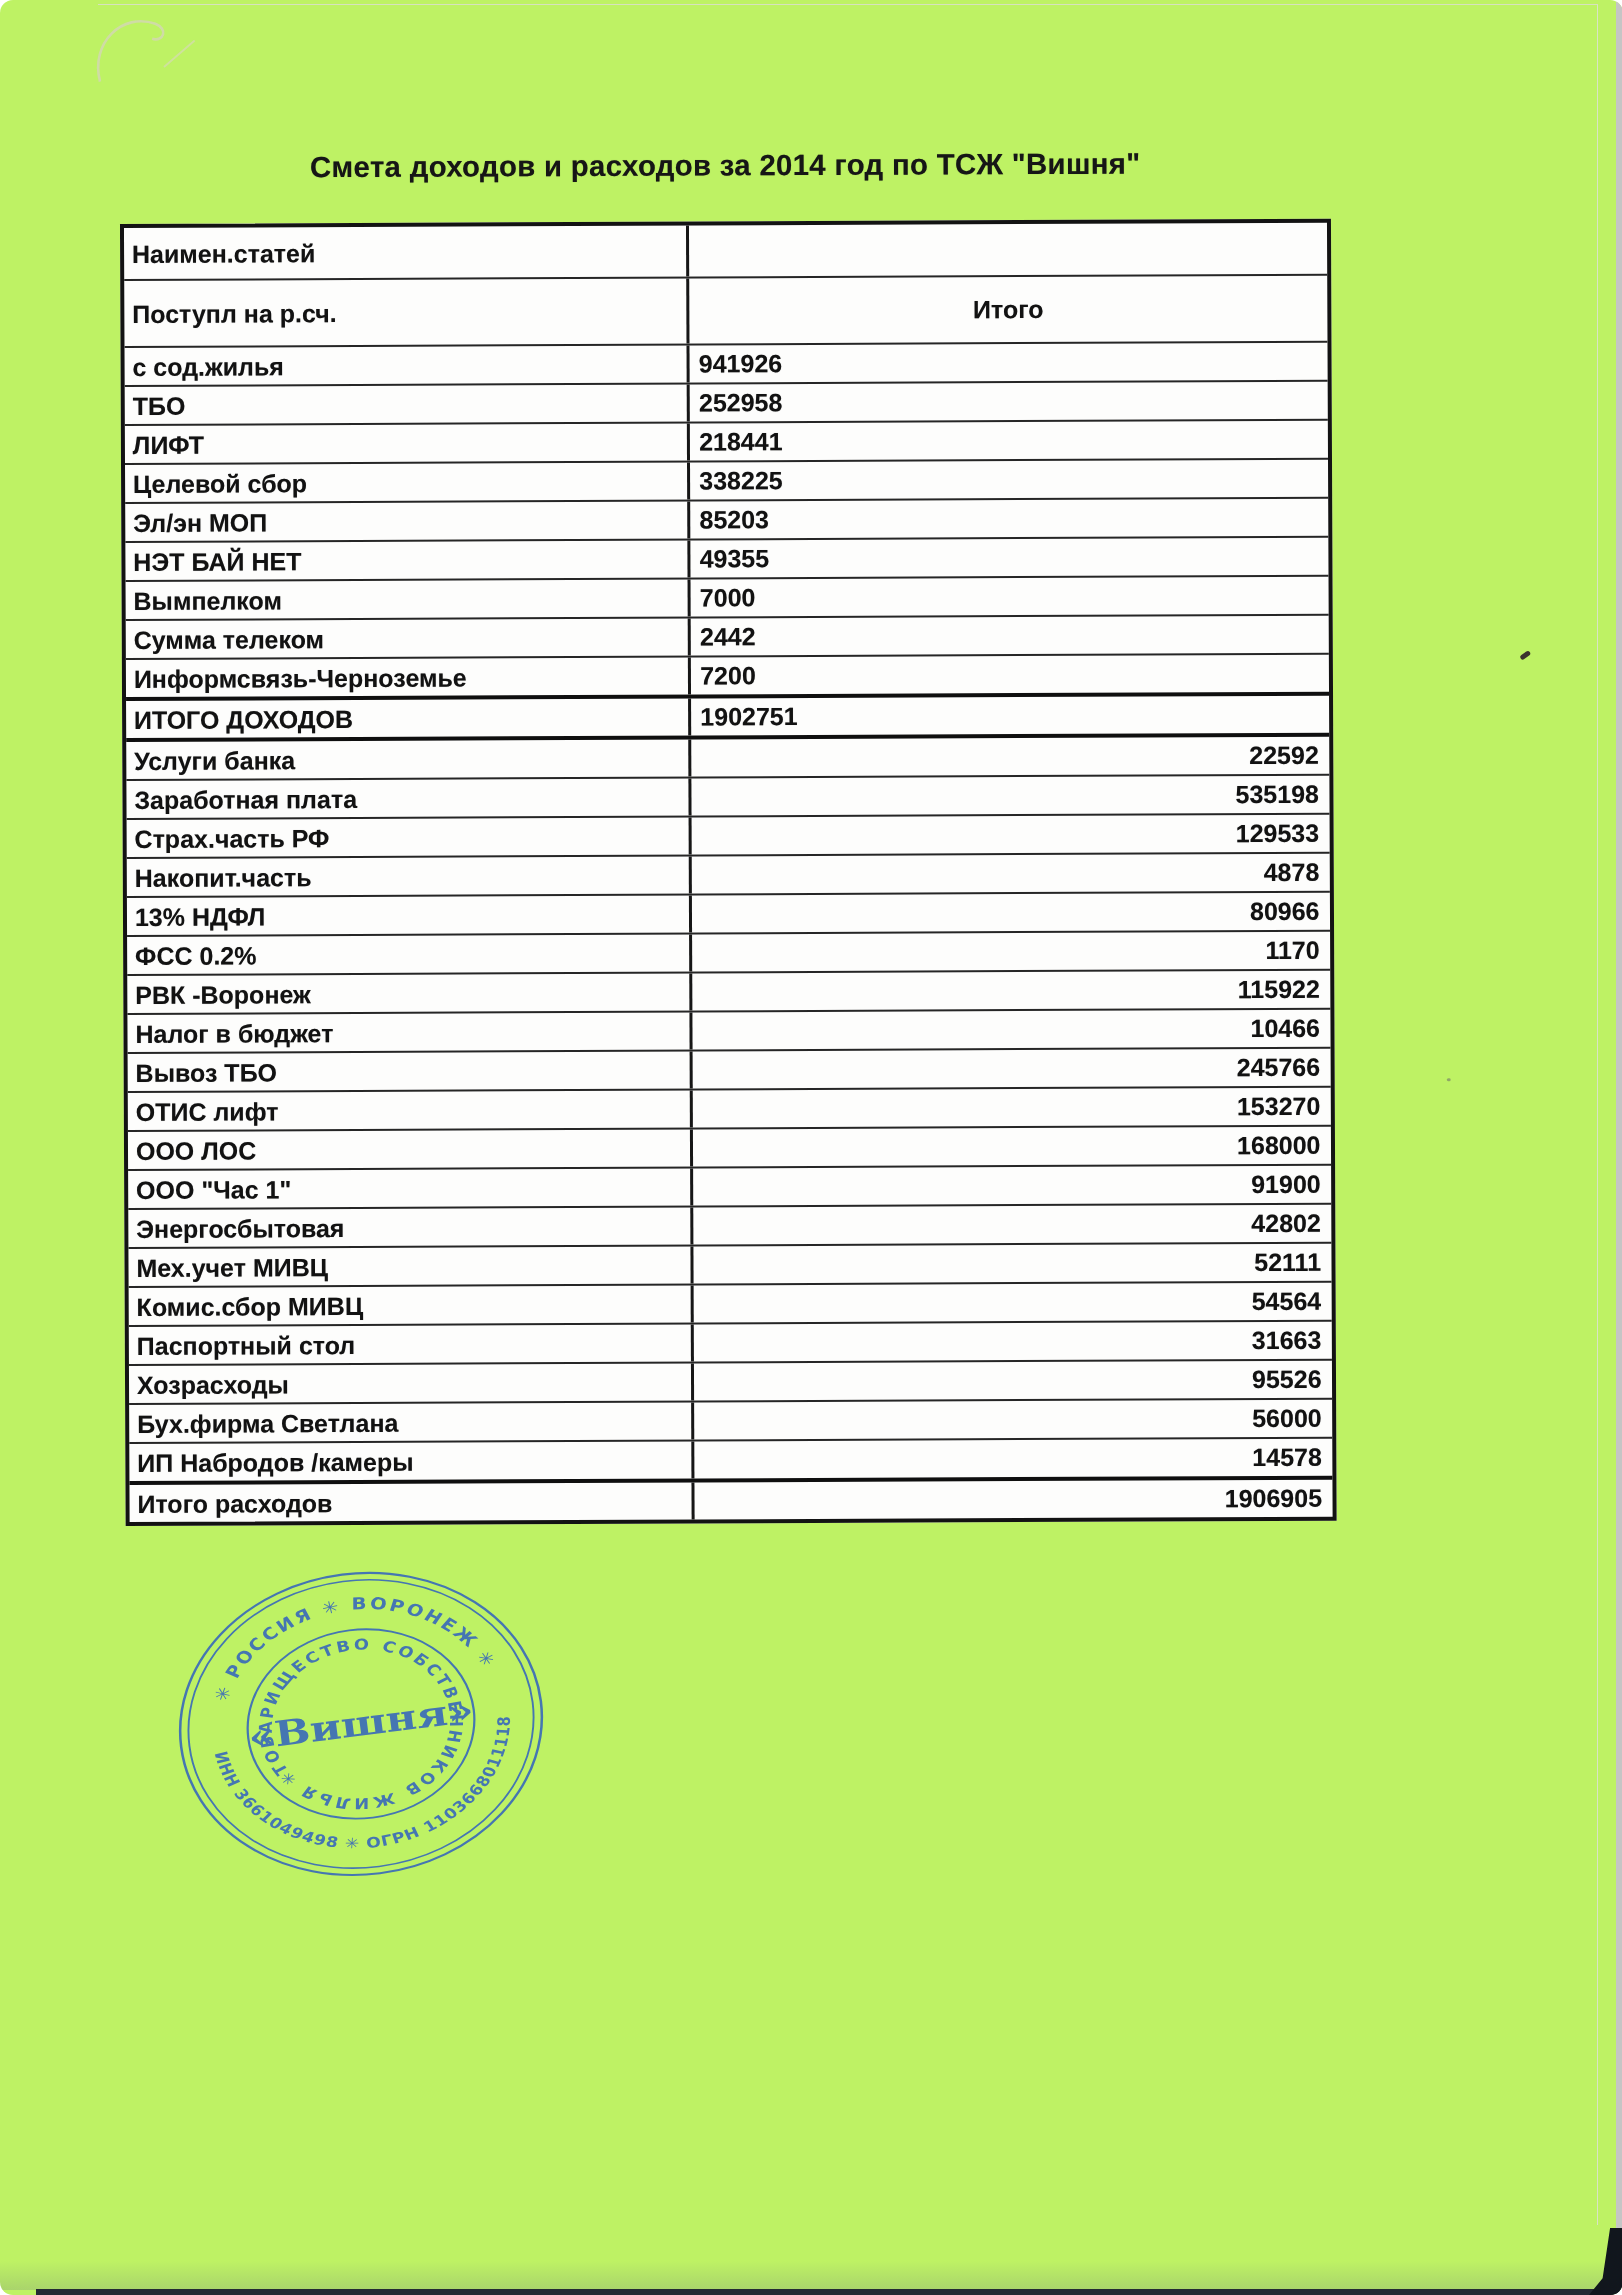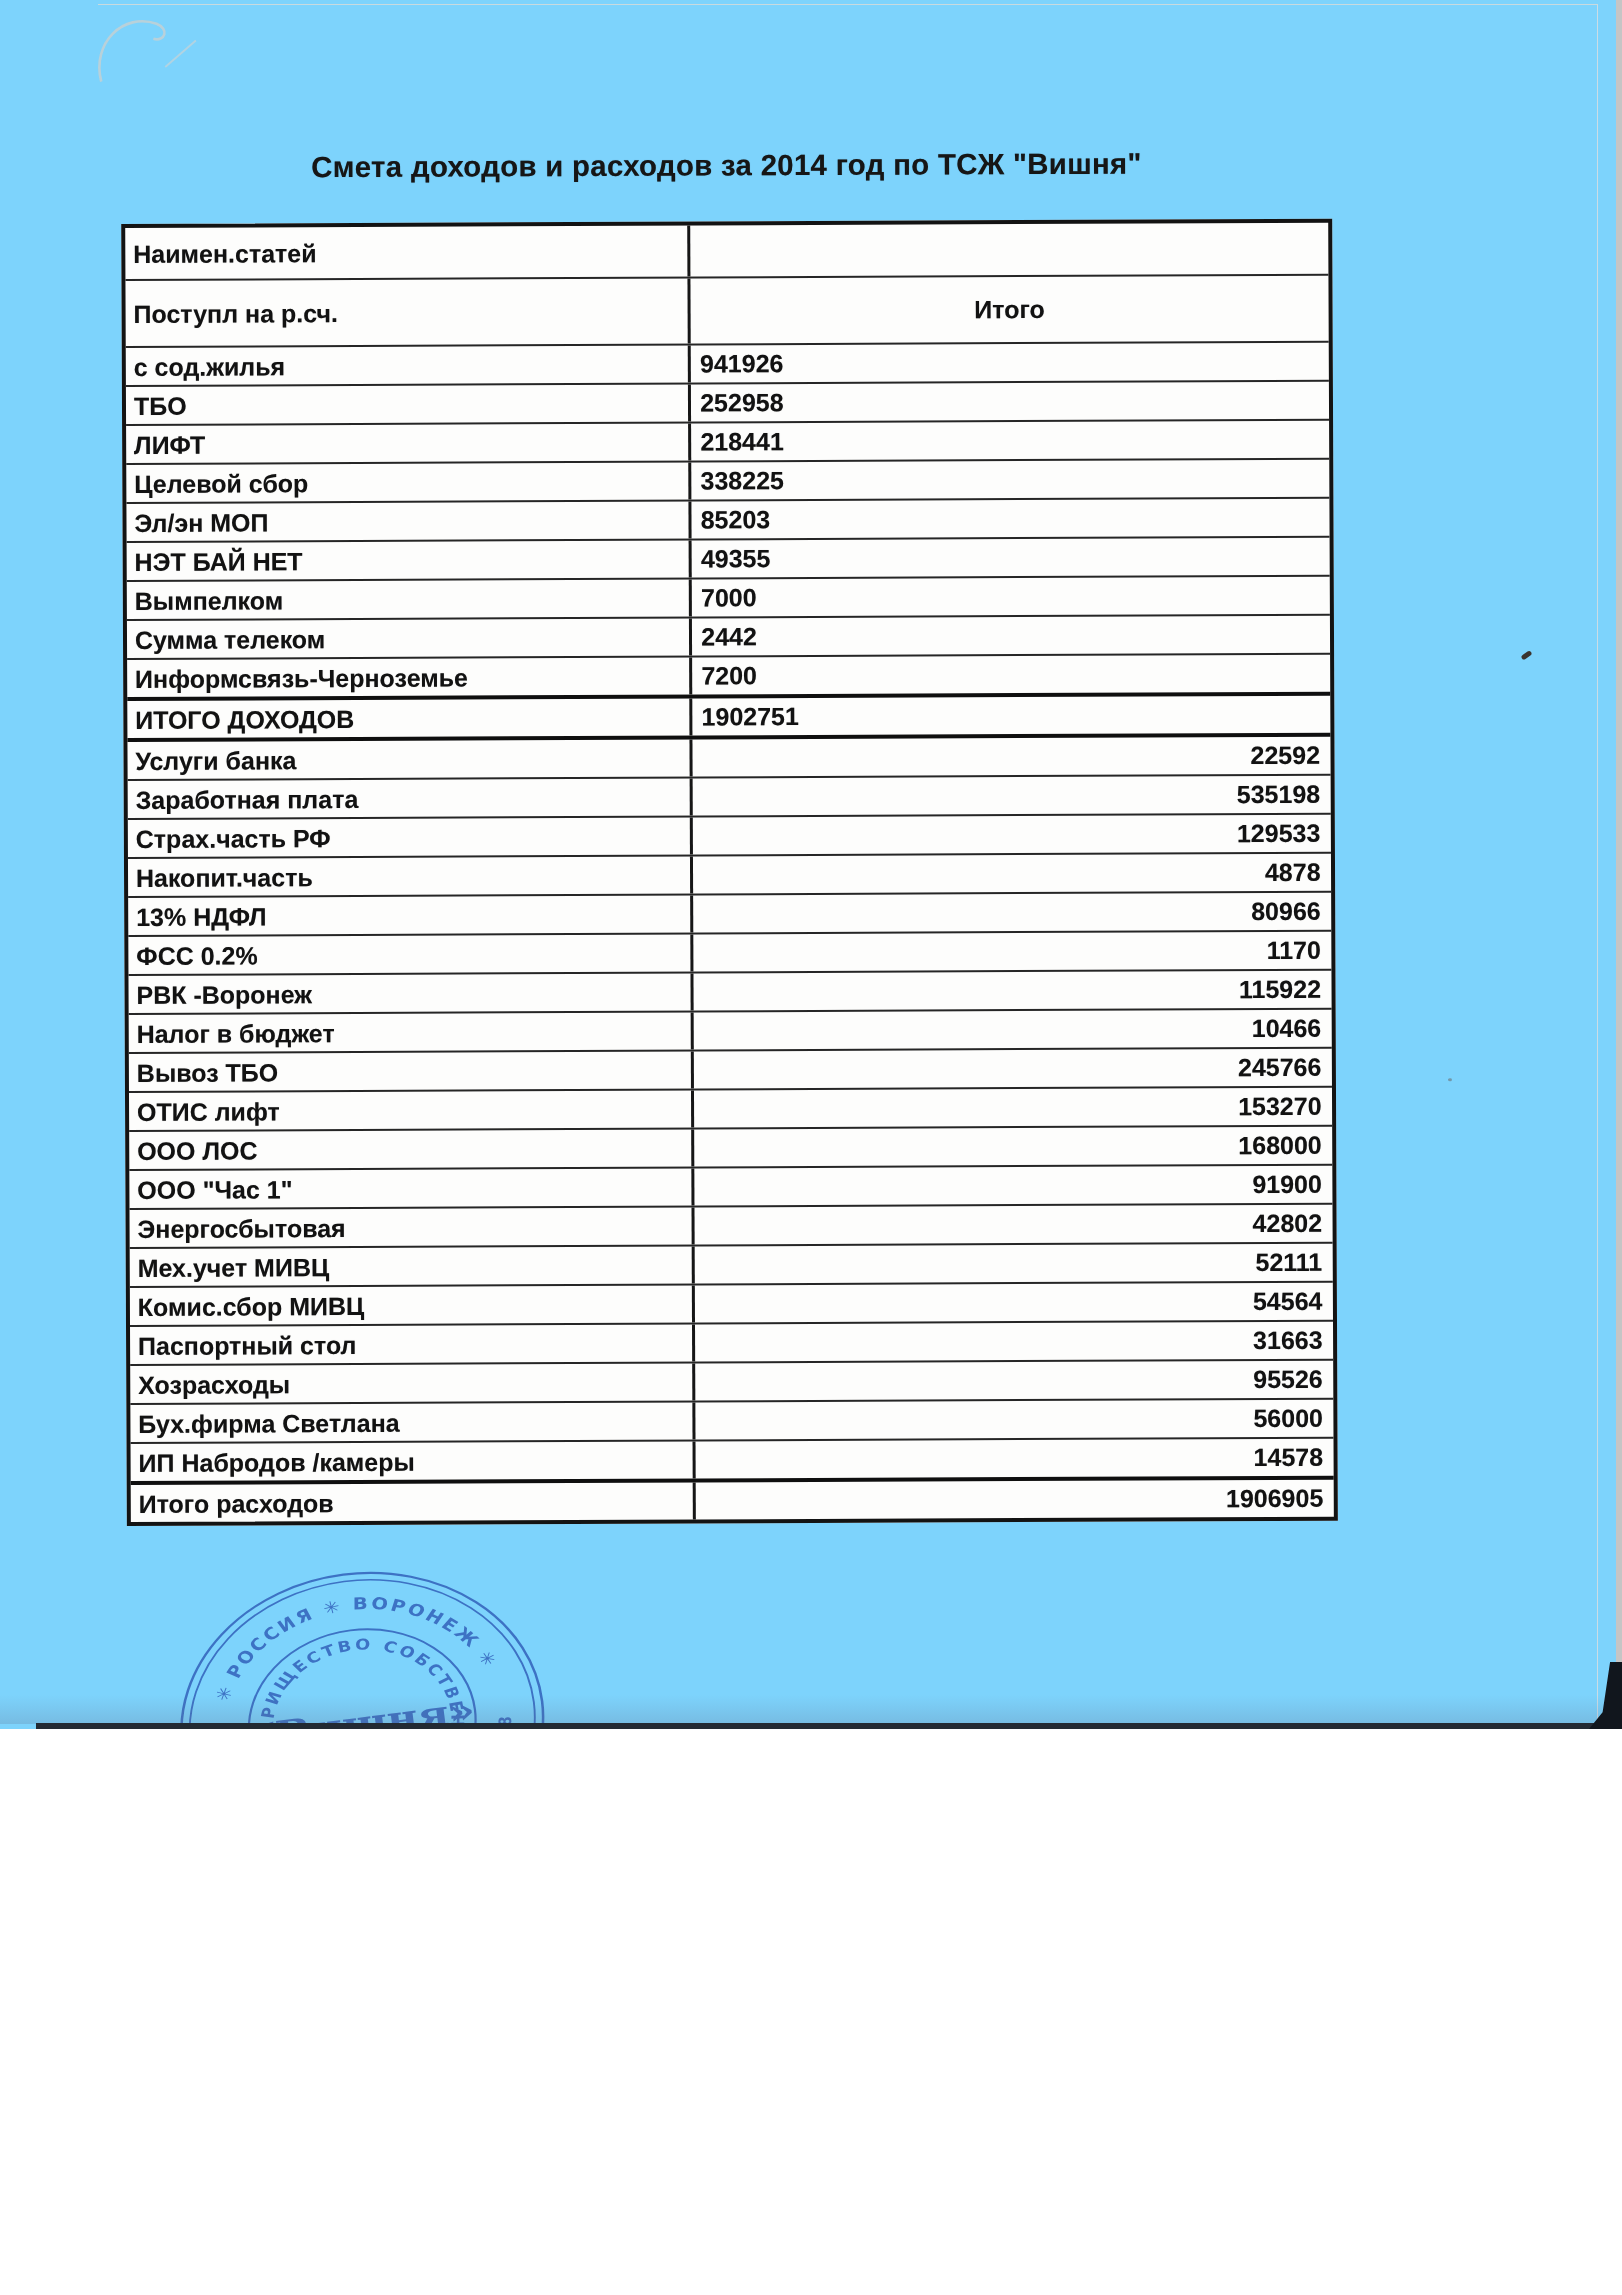--- a/index.html
+++ b/index.html
@@ -1,22 +1,23 @@
 <!DOCTYPE html>
 <html lang="ru" style="font-size:10.5px"><head>
 <meta charset="utf-8">
 <style>
   html,body{margin:0;padding:0;}
   body{background:#ffffff;}
   .page{
     position:relative;
-    width:1623px;height:1729px;
-    background:#7dd3fc;
+    width:1623px;height:2295px;
+    background:#bef264;
     overflow:hidden;
     font-family:"Liberation Sans", sans-serif;
+    border-radius:13px;
   }
   .sheet{position:absolute;inset:0;transform:rotate(-0.25deg);}
   
   .doc-title{
     position:absolute;top:148px;left:124px;width:1211px;
     text-align:center;font-size:29.4px;font-weight:bold;color:#161616;
     letter-spacing:0.3px;
     text-shadow:0 0 0.7px rgba(20,20,20,.45);
   }
   

